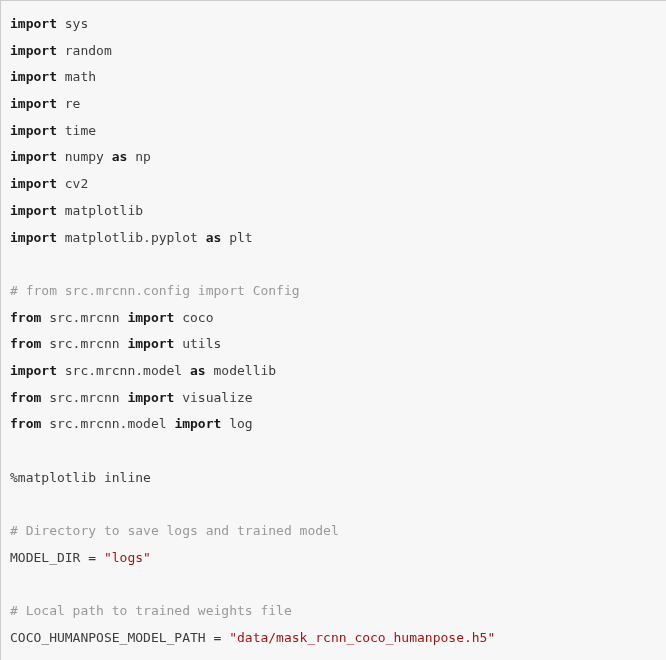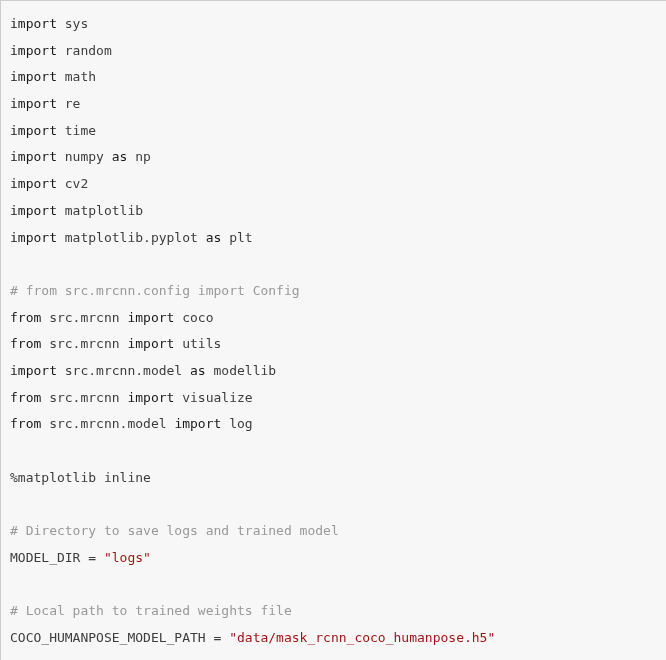--- a/index.html
+++ b/index.html
@@ -25,20 +25,20 @@
     font-size: 13px;
     line-height: 26.7px;
     color: var(--plain-color, #3d3d3d);
     white-space: pre;
   }
   .code-line {
     height: 26.7px;
     white-space: pre;
   }
   .tok-plain   { color: var(--plain-color, #3d3d3d); }
-  .tok-keyword { color: var(--keyword-color, #1a1a1a); font-weight: normal; }
+  .tok-keyword { color: var(--keyword-color, #1a1a1a); font-weight: bold; }
   .tok-comment { color: var(--comment-color, #999999); }
   .tok-string  { color: var(--string-color, #a31515); }
 </style>
 </head>
 <body>
 
 <div class="code-cell" id="code-cell" style="background: rgb(247, 247, 247); border-top-color: rgb(204, 204, 204); border-left-color: rgb(204, 204, 204);"><div class="code-line"><span class="tok-keyword">import</span><span class="tok-plain"> sys</span></div><div class="code-line"><span class="tok-keyword">import</span><span class="tok-plain"> random</span></div><div class="code-line"><span class="tok-keyword">import</span><span class="tok-plain"> math</span></div><div class="code-line"><span class="tok-keyword">import</span><span class="tok-plain"> re</span></div><div class="code-line"><span class="tok-keyword">import</span><span class="tok-plain"> time</span></div><div class="code-line"><span class="tok-keyword">import</span><span class="tok-plain"> numpy </span><span class="tok-keyword">as</span><span class="tok-plain"> np</span></div><div class="code-line"><span class="tok-keyword">import</span><span class="tok-plain"> cv2</span></div><div class="code-line"><span class="tok-keyword">import</span><span class="tok-plain"> matplotlib</span></div><div class="code-line"><span class="tok-keyword">import</span><span class="tok-plain"> matplotlib.pyplot </span><span class="tok-keyword">as</span><span class="tok-plain"> plt</span></div><div class="code-line">&nbsp;</div><div class="code-line"><span class="tok-comment"># from src.mrcnn.config import Config</span></div><div class="code-line"><span class="tok-keyword">from</span><span class="tok-plain"> src.mrcnn </span><span class="tok-keyword">import</span><span class="tok-plain"> coco</span></div><div class="code-line"><span class="tok-keyword">from</span><span class="tok-plain"> src.mrcnn </span><span class="tok-keyword">import</span><span class="tok-plain"> utils</span></div><div class="code-line"><span class="tok-keyword">import</span><span class="tok-plain"> src.mrcnn.model </span><span class="tok-keyword">as</span><span class="tok-plain"> modellib</span></div><div class="code-line"><span class="tok-keyword">from</span><span class="tok-plain"> src.mrcnn </span><span class="tok-keyword">import</span><span class="tok-plain"> visualize</span></div><div class="code-line"><span class="tok-keyword">from</span><span class="tok-plain"> src.mrcnn.model </span><span class="tok-keyword">import</span><span class="tok-plain"> log</span></div><div class="code-line">&nbsp;</div><div class="code-line"><span class="tok-plain">%matplotlib inline</span></div><div class="code-line">&nbsp;</div><div class="code-line"><span class="tok-comment"># Directory to save logs and trained model</span></div><div class="code-line"><span class="tok-plain">MODEL_DIR = </span><span class="tok-string">"logs"</span></div><div class="code-line">&nbsp;</div><div class="code-line"><span class="tok-comment"># Local path to trained weights file</span></div><div class="code-line"><span class="tok-plain">COCO_HUMANPOSE_MODEL_PATH = </span><span class="tok-string">"data/mask_rcnn_coco_humanpose.h5"</span></div></div>
 
 </body></html>

